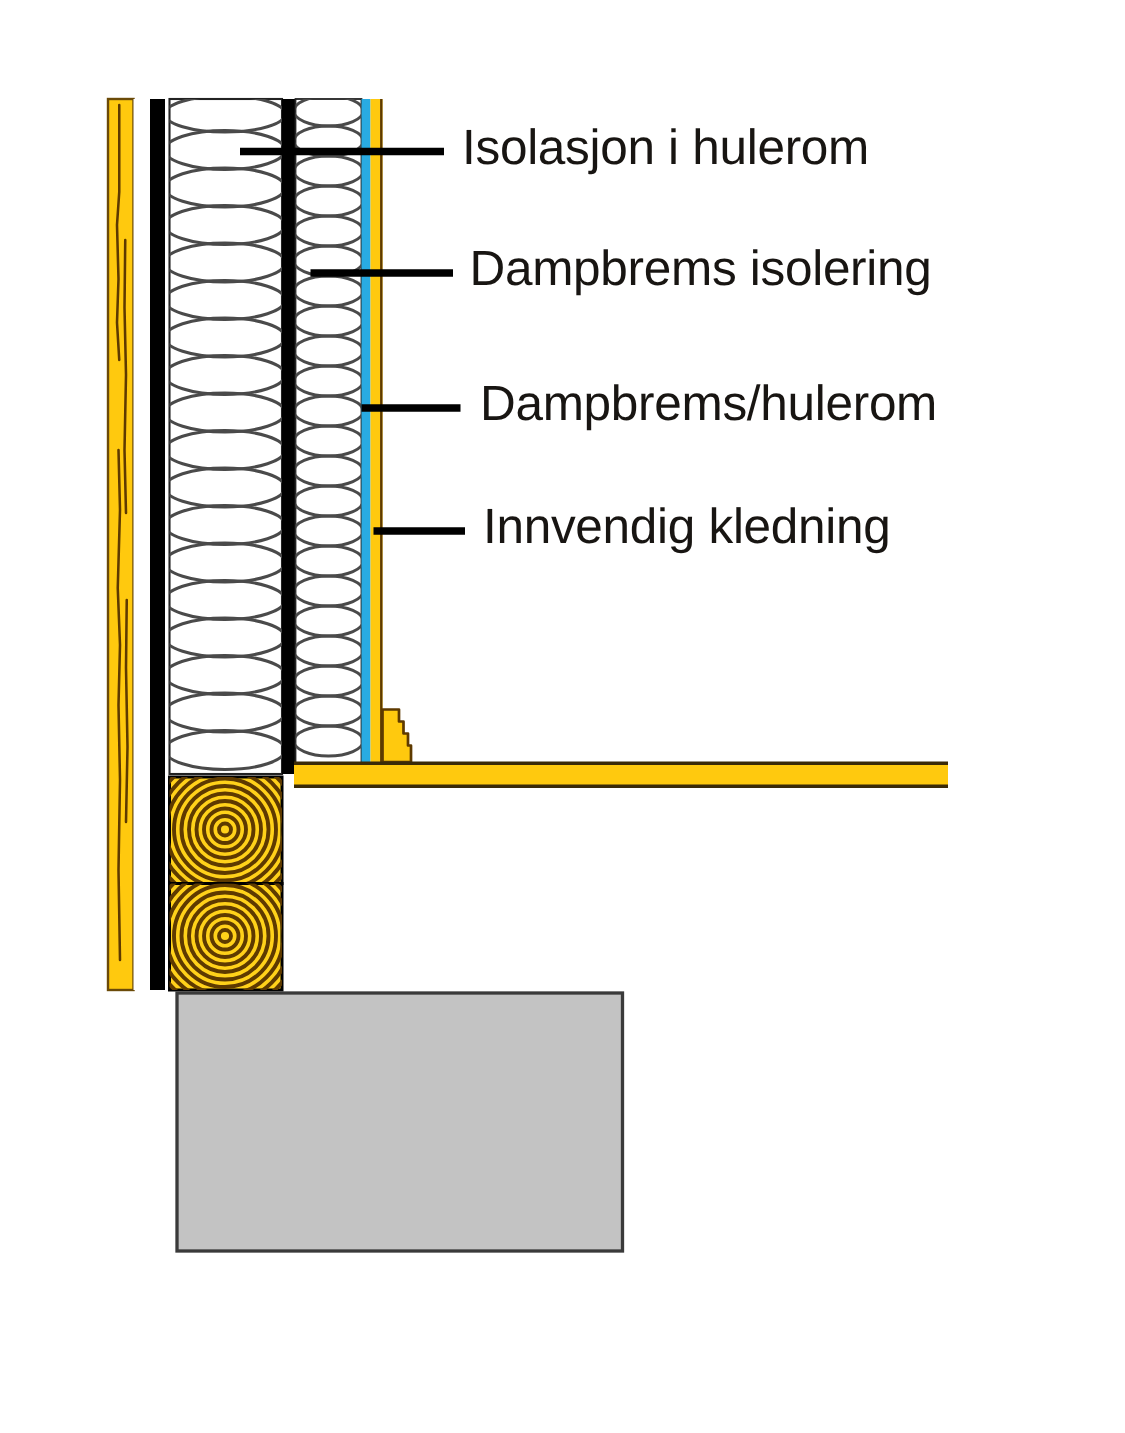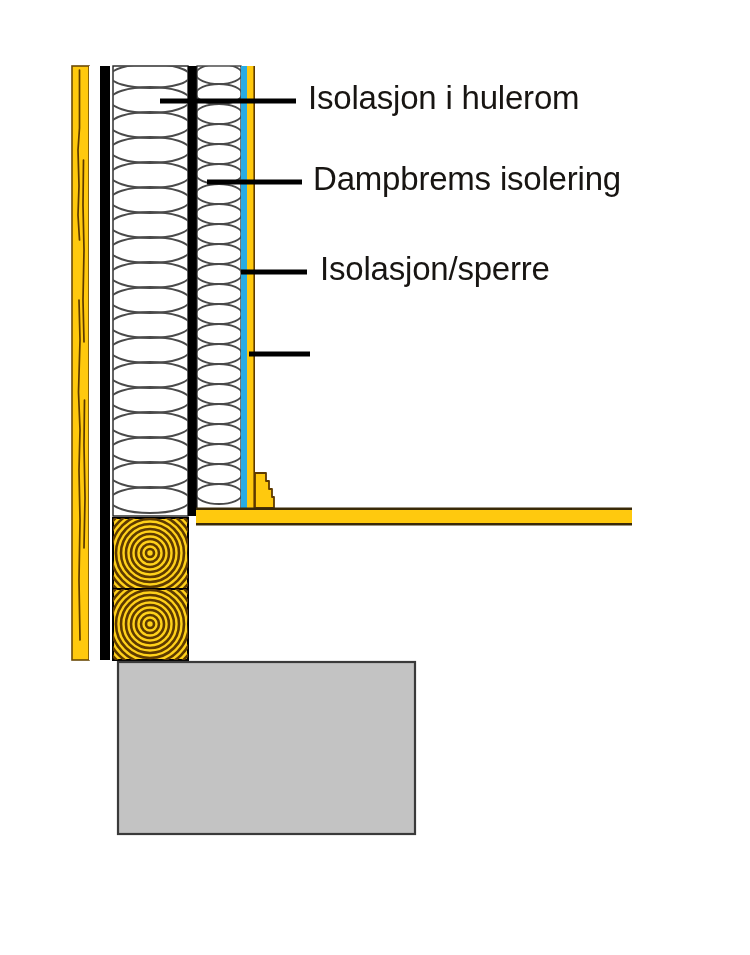--- a/index.html
+++ b/index.html
@@ -202,16 +202,17 @@
       <line x1="207" y1="182" x2="302" y2="182"></line>
       <line x1="241" y1="272" x2="307" y2="272"></line>
       <line x1="249" y1="354" x2="310" y2="354"></line>
     </g>
   </svg>
 
   <div class="callout-label" style="left:308px; top:81px;">Isolasjon i hulerom</div>
 
   <div class="callout-label" style="left:313px; top:162px;">Dampbrems isolering</div>
 
-  <div class="callout-label" style="left:320px; top:252px;">Isolasjon/sperre</div>
-
+  <div class="callout-label" style="left:320px; top:252px;">Dampbrems/hulerom</div>
+
+  <div class="callout-label" style="left:322px; top:334px;">Innvendig kledning</div>
 
 </div>
 
 </body></html>

